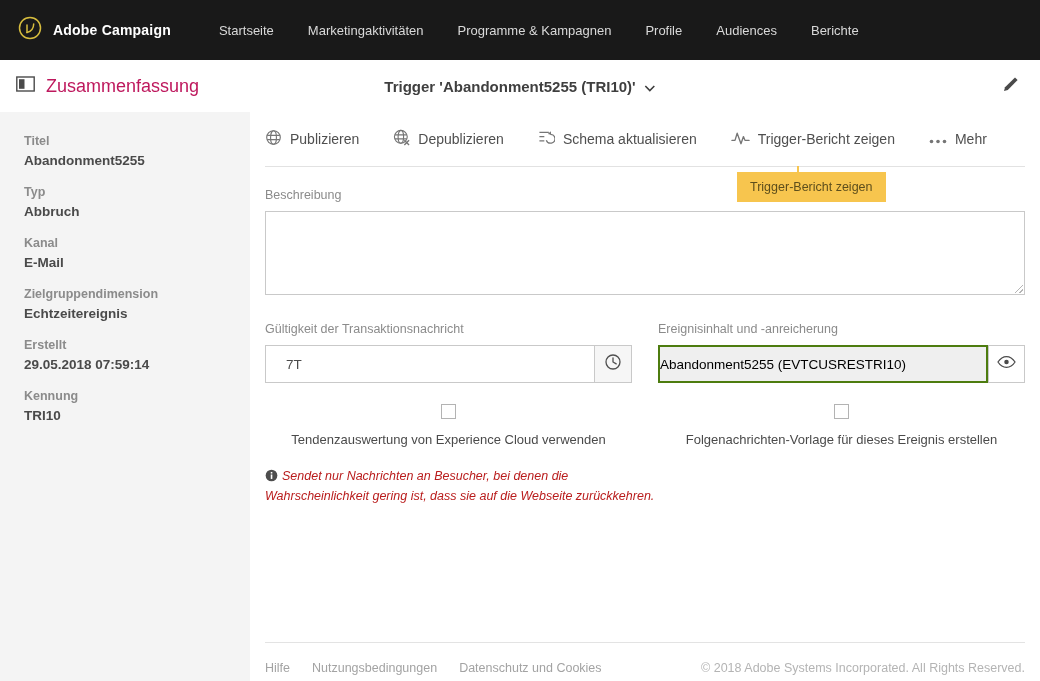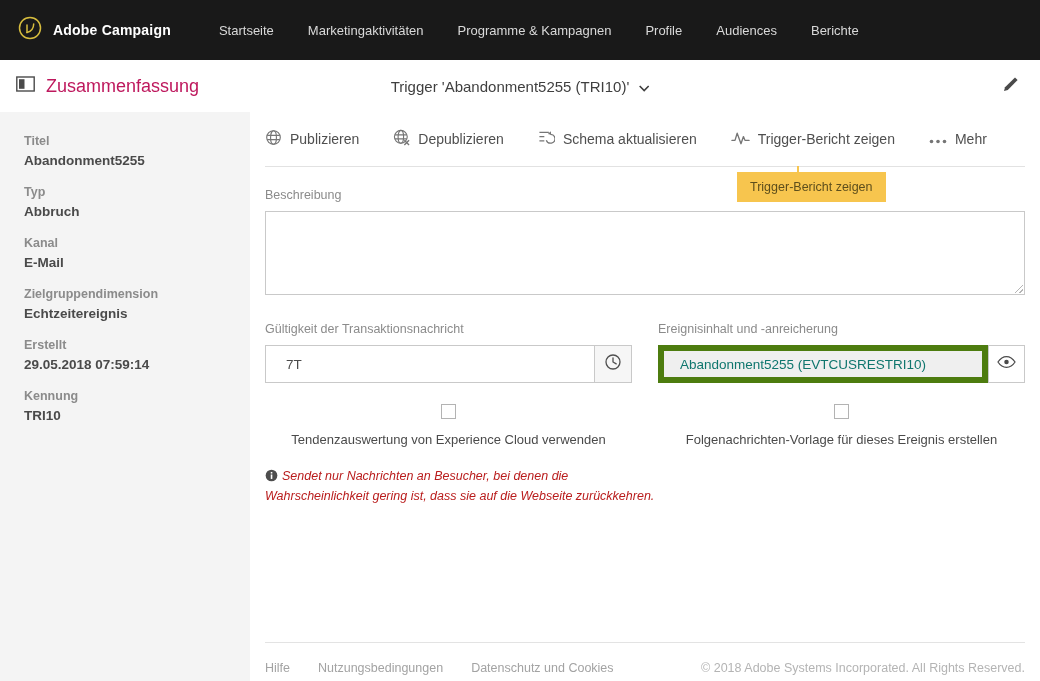--- a/index.html
+++ b/index.html
@@ -13,21 +13,21 @@
   .topnav { height:60px; background:#191919; display:flex; align-items:center; padding:0 18px; }
   .brand-wrap { display:flex; align-items:center; cursor:pointer; }
   .brand { color:#ffffff; font-size:14px; font-weight:bold; margin-left:11px; letter-spacing:.2px; }
   .topnav nav { display:flex; margin-left:48px; gap:34px;text-align:center; }
   .nav-item { color:#d9d9d9; font-size:13px; cursor:pointer; white-space:nowrap; }
 
   
   .page-header { height:52px; display:flex; align-items:center; padding:0 16px; position:relative; background:#fff; }
   .header-left { display:flex; align-items:center; }
   .header-title { font-size:18px; color:#be185d; margin-left:11px; font-weight:normal; }
-  .header-center { position:absolute; left:50%; transform:translateX(-50%); display:flex; align-items:center; gap:9px; font-size:15px; font-weight:normal; color:#3f3f3f; cursor:pointer; white-space:nowrap; }
+  .header-center { position:absolute; left:50%; transform:translateX(-50%); display:flex; align-items:center; gap:9px; font-size:15px; font-weight:bold; color:#3f3f3f; cursor:pointer; white-space:nowrap; }
   .edit-btn { margin-left:auto; cursor:pointer; display:flex; align-items:center; padding:4px; }
 
   
   .content { display:flex; height:581px; }
   .sidebar { width:250px; flex-shrink:0; background:#f4f4f4; padding:22px 24px;font-weight:bold; }
   .sb-field { margin-bottom:17px; }
   .sb-label { font-size:12.5px; color:#8b8b8b; margin-bottom:5px; }
   .sb-value { font-size:13.5px; color:#4a4a4a; }
 
   .main { flex:1; display:flex; flex-direction:column; background:#fff; min-width:0; }
@@ -54,31 +54,31 @@
     background:repeating-linear-gradient(-45deg, transparent 0 2px, #b5b5b5 2px 3px);
     clip-path:polygon(100% 0, 100% 100%, 0 100%); cursor:nwse-resize; }
 
   .columns { display:flex; gap:26px; }
   .col { flex:1; min-width:0; }
 
   .input-group { display:flex; margin-bottom:21px; height:38px; }
   .text-input { flex:1; min-width:0; border:1px solid #c9c9c9; padding:0 20px; font:inherit; font-size:13.5px; color:#4a4a4a; background:#fff; }
   .icon-btn { width:37px; border:1px solid #c9c9c9; border-left:none; background:#f6f6f6; display:flex; align-items:center; justify-content:center; cursor:pointer; flex-shrink:0; }
   .icon-btn.white { background:#ffffff; }
-  .readonly-field { flex:1; min-width:0; background:#efefef; border:6px solid #4d7c0f; display:flex; align-items:center; padding:0 16px; font-size:13.5px; color:#0f766e; white-space:nowrap; overflow:hidden; }
+  .readonly-field { flex:1; min-width:0; background:#efefef; border:2px solid #4d7c0f; display:flex; align-items:center; padding:0 0; font-size:13.5px; color:#000000; white-space:nowrap; overflow:hidden; }
 
   .checkbox-row { display:flex; align-items:center; gap:13px; margin-bottom:19px; font-size:13px; color:#4a4a4a;flex-direction:column; }
   .checkbox { width:15px; height:15px; border:1px solid #b3b3b3; background:#fff; flex-shrink:0; cursor:pointer; }
 
   .info-note { width:400px; font-style:italic; font-size:12.5px; color:#b91c1c; line-height:1.6; }
   .info-note svg { display:inline-block; vertical-align:-2px; margin-right:4px; }
 
   
   .footer { margin:0 15px; border-top:1px solid #e3e3e3; height:51px; display:flex; align-items:center; font-size:12.5px; color:#a3a3a3; }
-  .footer-links { display:flex; gap:28px; }
+  .footer-links { display:flex; gap:22px; }
   .footer-link { cursor:pointer; }
   .copyright { margin-left:auto; color:#b4b4b4; }
 </style>
 </head>
 <body>
 
 <header class="topnav">
   <div class="brand-wrap">
     <span>
       <svg width="24" height="24" viewBox="0 0 24 24">

